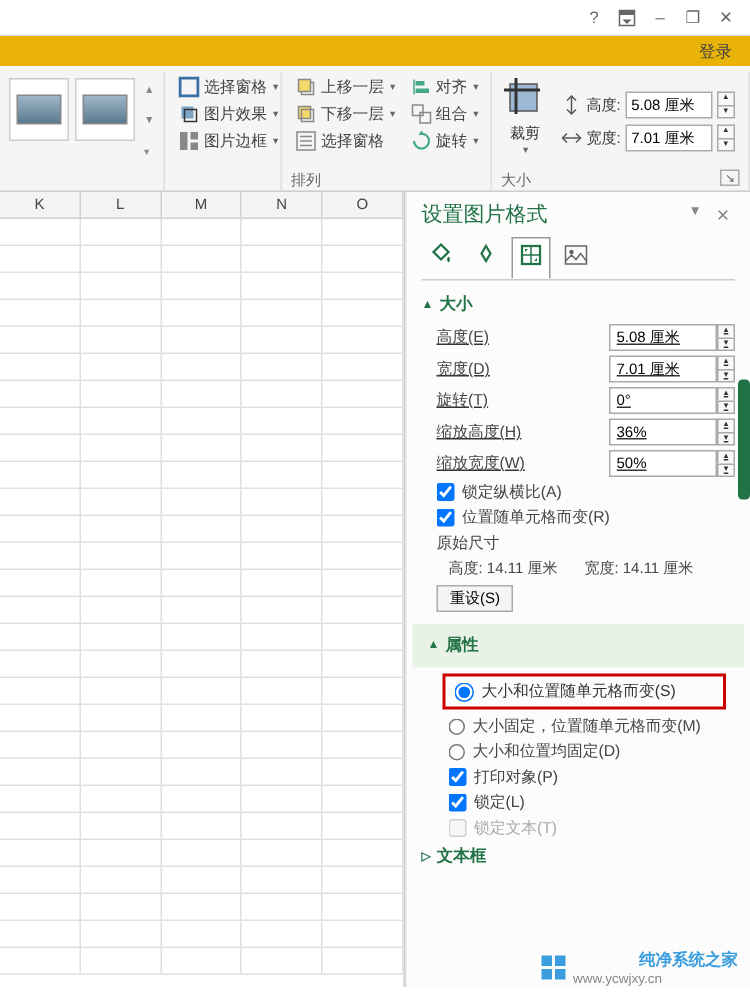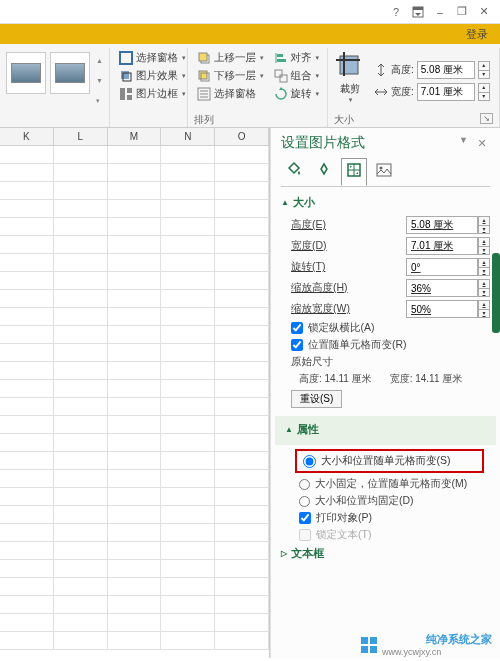--- a/index.html
+++ b/index.html
@@ -614,20 +614,24 @@
         <span>大小固定，位置随单元格而变(M)</span>
       </label>
     <label class="radio-row">
         <input type="radio" name="attr" style="">
         <span>大小和位置均固定(D)</span>
       </label>
     <label class="checkbox-row" style="margin-left:18px;">
         <input type="checkbox" checked="" style="">
         <span>打印对象(P)</span>
       </label>
+    <label class="checkbox-row" style="margin-left:18px;">
+        <input type="checkbox" checked="" style="">
+        <span>锁定(L)</span>
+      </label>
     <label class="checkbox-row disabled" style="margin-left:18px;">
         <input type="checkbox" disabled="" style="">
         <span>锁定文本(T)</span>
       </label>
 
     <div class="section-header">
         <span class="tri">▷</span>
         <span>文本框</span>
       </div>
   </div>

